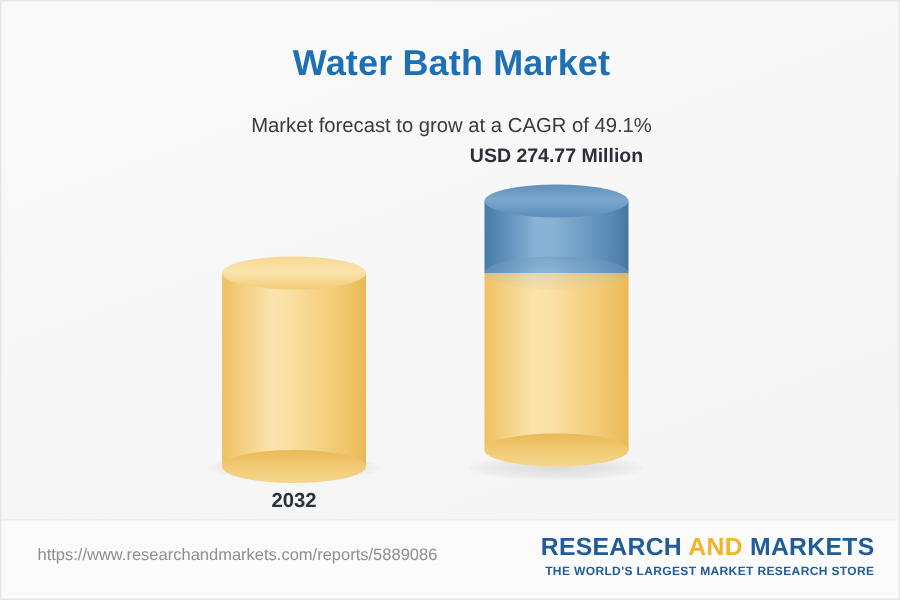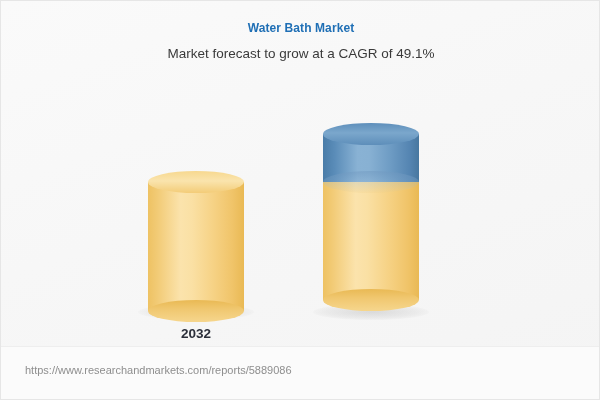--- a/index.html
+++ b/index.html
@@ -25,23 +25,23 @@
   }
 
   
   .header {
     position: absolute;
     top: 0; left: 0;
     width: 600px;
     text-align: center;
   }
   .chart-title {
-    margin: 0;
+    margin: 8px;
     padding-top: 20px;
-    font-size: 12px;
+    font-size: 24px;
     font-weight: bold;
     color: #1f6fb5;
     letter-spacing: 0.1px;
   }
   .chart-subtitle {
     margin: 0;
     padding-top: 11px;
     font-size: 13.5px;
     font-weight: normal;
     color: #3a3a3a;
@@ -228,20 +228,21 @@
 
         <div class="cap cap-bottom-gold-edge" style="top:129px;"></div>
 
         <div class="cap cap-top-gold" style="top:0;"></div>
       </div>
 
       <div class="cat-label">2032</div>
     </div>
 
     <div class="bar-group g2032">
+      <div class="value-label">USD 274.77 Million</div>
 
       <div class="cyl c2032">
         <div class="cyl-shadow"></div>
 
         <div class="seg seg-blue" style="top:11px; height:48px;"></div>
 
         <div class="seg seg-gold" style="top:59px; height:118px;"></div>
 
         <div class="cap cap-bottom-gold-edge" style="top:166px;"></div>
 
@@ -250,15 +251,19 @@
         <div class="cap cap-top-blue" style="top:0;"></div>
       </div>
 
     </div>
 
   </div>
 
   <div class="footer">
     <div class="footer-url">https://www.researchandmarkets.com/reports/5889086</div>
 
+    <div class="logo">
+      <div class="logo-main"><span>RESEARCH </span><span class="logo-and">AND </span><span>MARKETS</span></div>
+      <div class="logo-tag">THE WORLD'S LARGEST MARKET RESEARCH STORE</div>
+    </div>
   </div>
 
 </div>
 
 </body></html>

